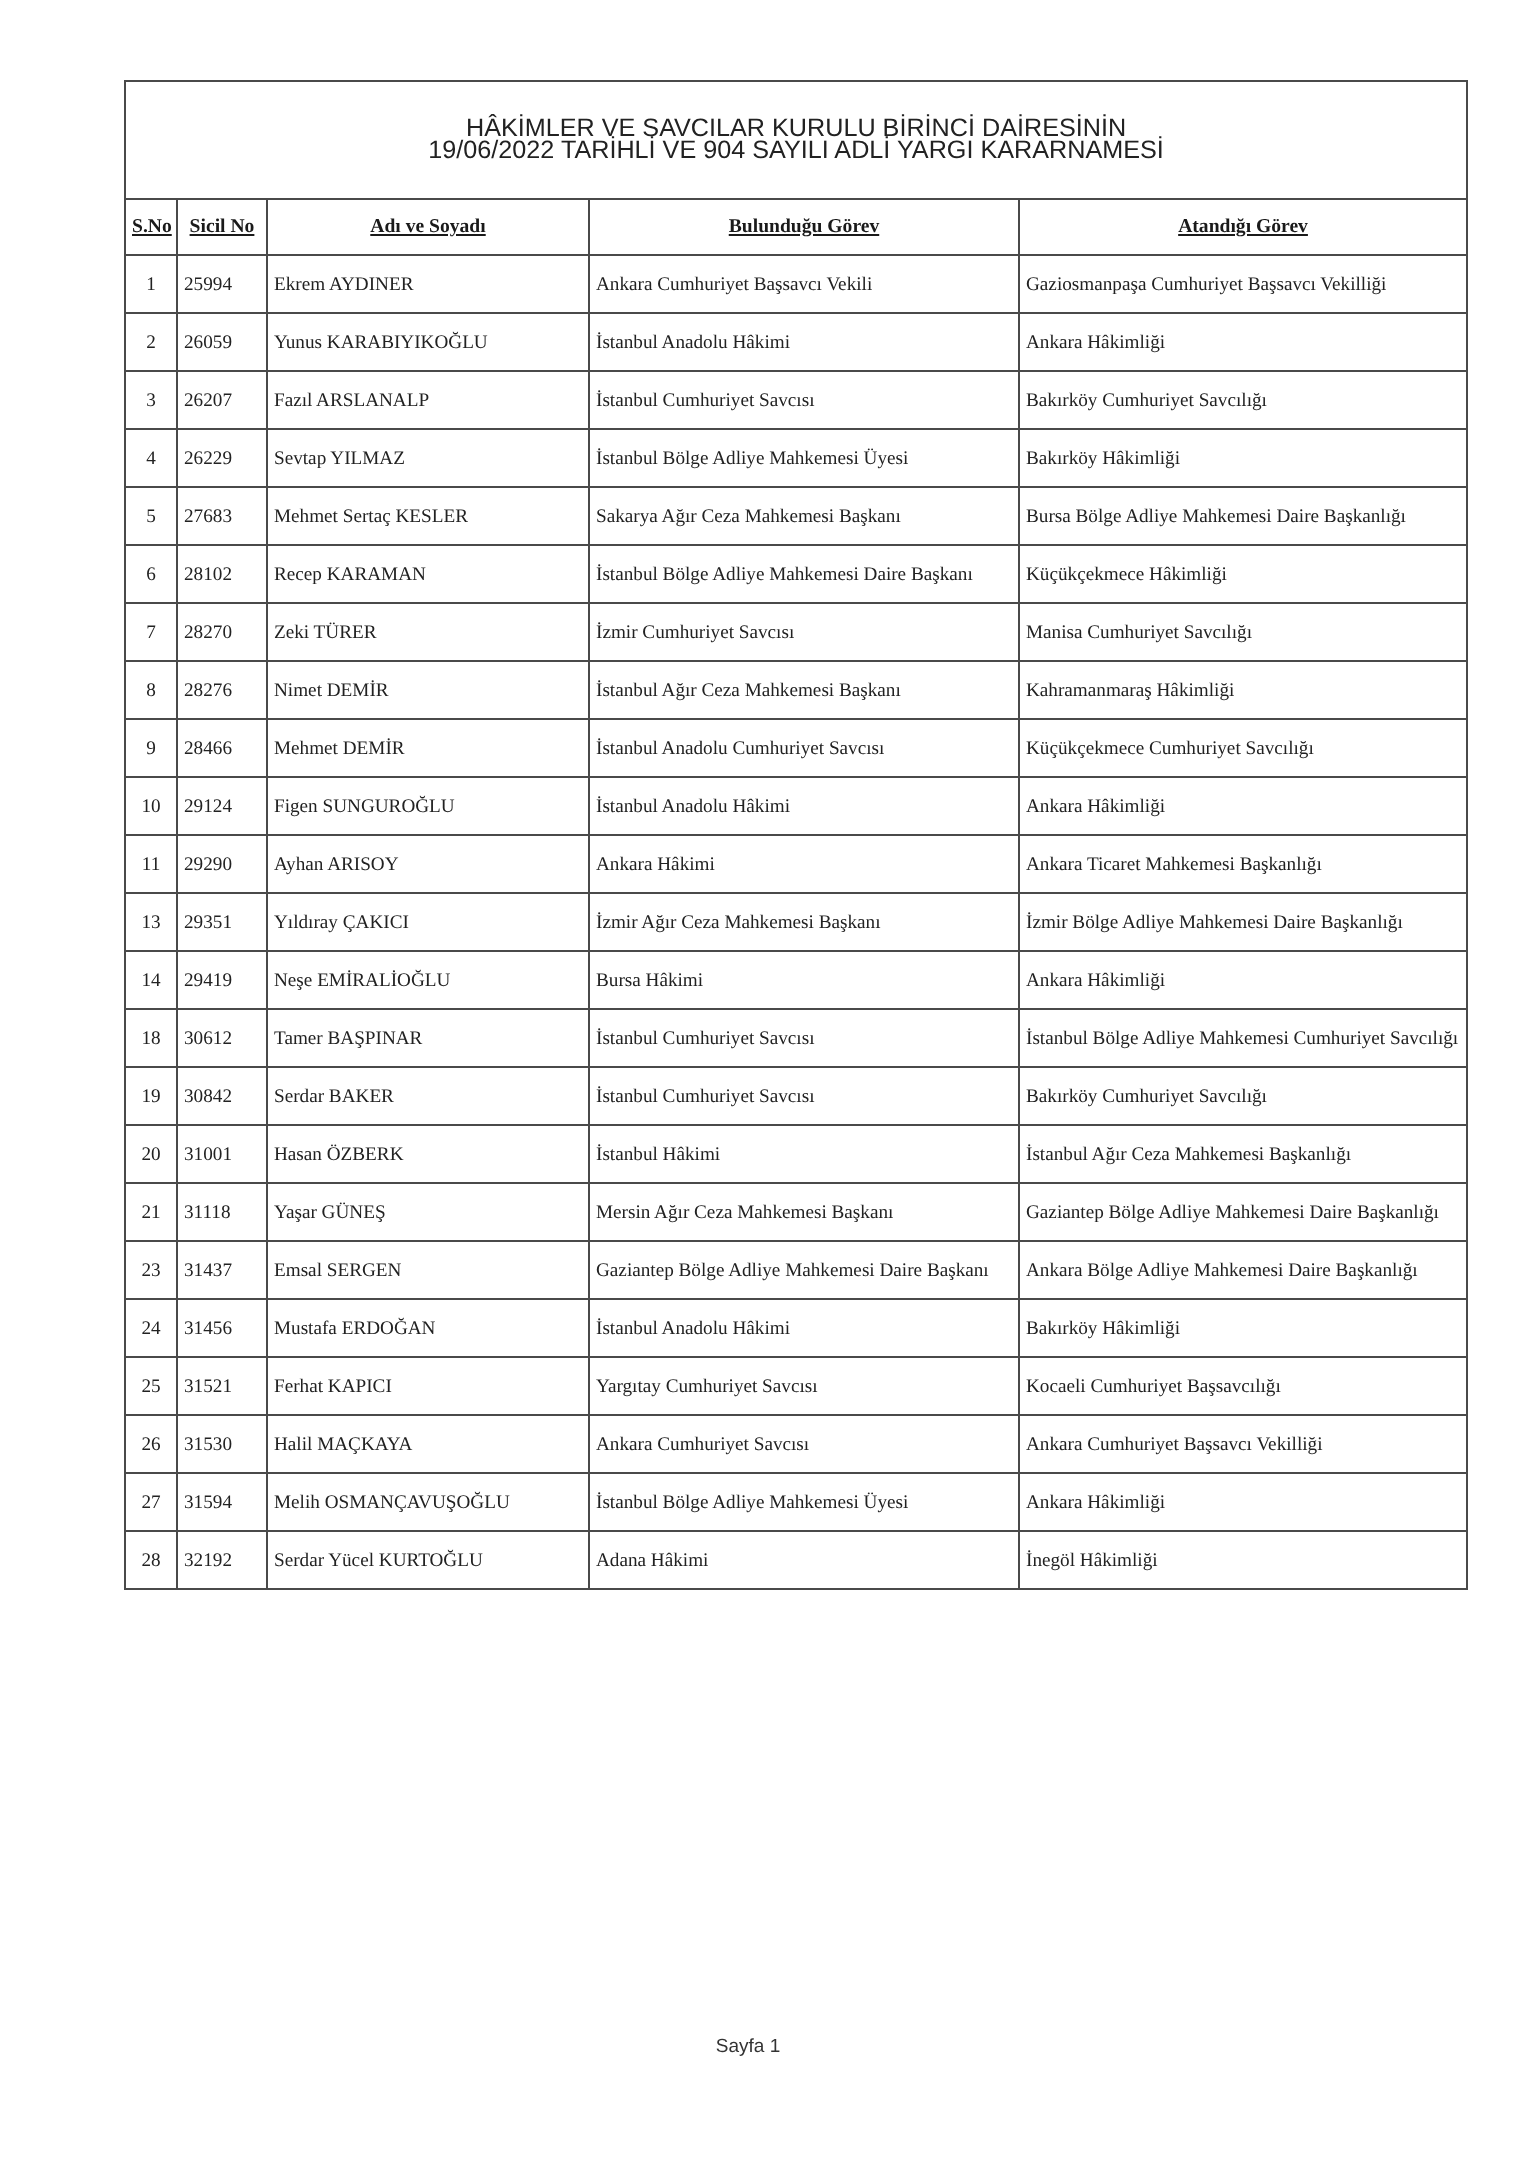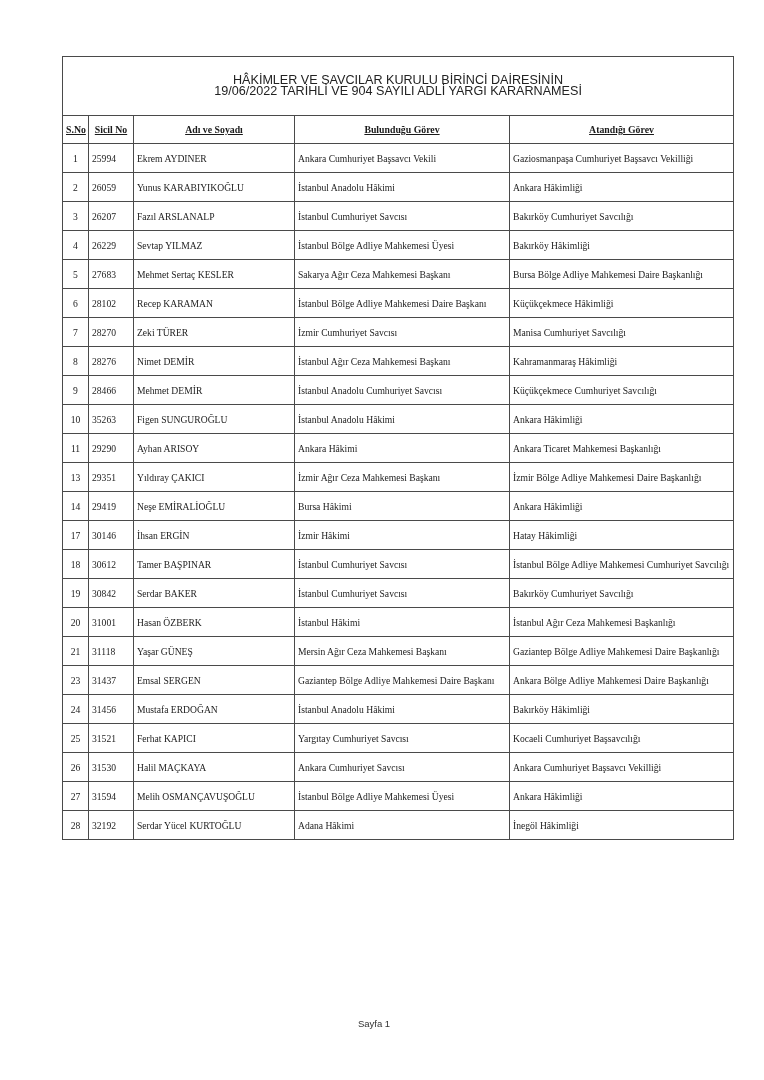--- a/index.html
+++ b/index.html
@@ -1,19 +1,19 @@
 <!DOCTYPE html>
 <html><head>
 <meta charset="utf-8">
 <style>
   html, body { margin: 0; padding: 0; background: #ffffff; }
   body { width: 764px; height: 1080px; position: relative; overflow: hidden; }
   .page { position: absolute; left: 0; top: 0; width: 764px; height: 1080px; background: #fff; }
   table.kararname {
-    position: absolute; left: 62px; top: 56px; width: 671px;
+    position: absolute; left: 62px; top: 40px; width: 671px;
     border-collapse: collapse; table-layout: fixed;
     font-family: "Liberation Serif", "DejaVu Serif", serif;
     font-size: 9.6px; color: #222;
   }
   table.kararname td, table.kararname th {
     border: 1.3px solid #4a4a4a; padding: 0 3px; vertical-align: middle;
     overflow: hidden; line-height: 11px;
   }
   .title-cell {
     height: 58px; text-align: center;
@@ -119,21 +119,21 @@
         </tr>
         <tr>
           <td class="sno">9</td>
           <td>28466</td>
           <td>Mehmet DEMİR</td>
           <td>İstanbul Anadolu Cumhuriyet Savcısı</td>
           <td>Küçükçekmece Cumhuriyet Savcılığı</td>
         </tr>
         <tr>
           <td class="sno">10</td>
-          <td>35263</td>
+          <td>29124</td>
           <td>Figen SUNGUROĞLU</td>
           <td>İstanbul Anadolu Hâkimi</td>
           <td>Ankara Hâkimliği</td>
         </tr>
         <tr>
           <td class="sno">11</td>
           <td>29290</td>
           <td>Ayhan ARISOY</td>
           <td>Ankara Hâkimi</td>
           <td>Ankara Ticaret Mahkemesi Başkanlığı</td>
@@ -144,27 +144,20 @@
           <td>Yıldıray ÇAKICI</td>
           <td>İzmir Ağır Ceza Mahkemesi Başkanı</td>
           <td>İzmir Bölge Adliye Mahkemesi Daire Başkanlığı</td>
         </tr>
         <tr>
           <td class="sno">14</td>
           <td>29419</td>
           <td>Neşe EMİRALİOĞLU</td>
           <td>Bursa Hâkimi</td>
           <td>Ankara Hâkimliği</td>
-        </tr>
-        <tr>
-          <td class="sno">17</td>
-          <td>30146</td>
-          <td>İhsan ERGİN</td>
-          <td>İzmir Hâkimi</td>
-          <td>Hatay Hâkimliği</td>
         </tr>
         <tr>
           <td class="sno">18</td>
           <td>30612</td>
           <td>Tamer BAŞPINAR</td>
           <td>İstanbul Cumhuriyet Savcısı</td>
           <td>İstanbul Bölge Adliye Mahkemesi Cumhuriyet Savcılığı</td>
         </tr>
         <tr>
           <td class="sno">19</td>

